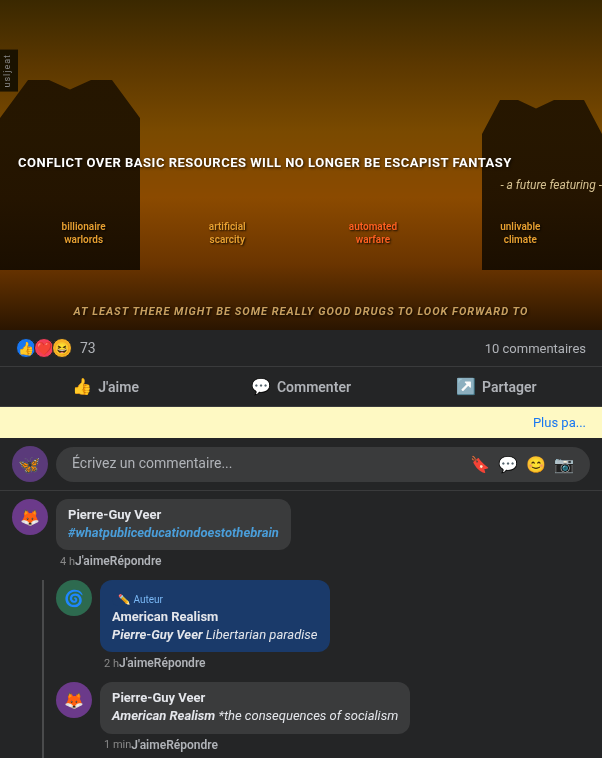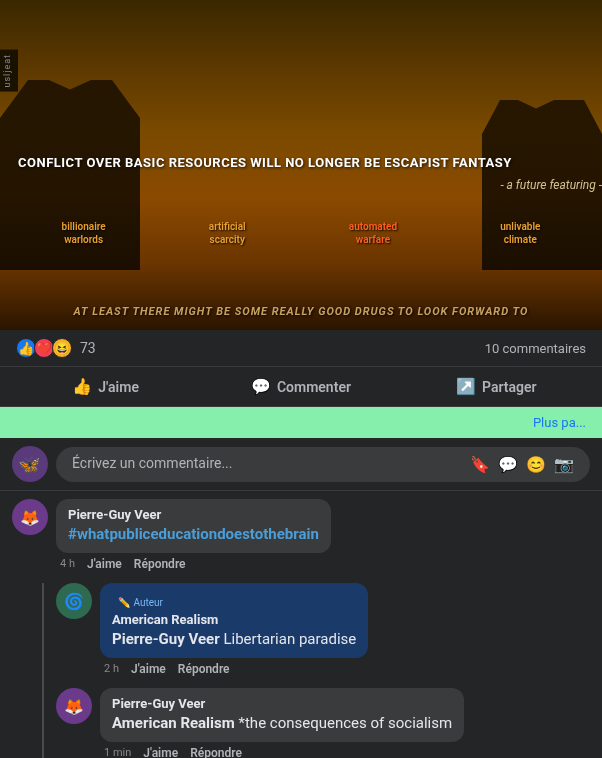--- a/index.html
+++ b/index.html
@@ -212,21 +212,21 @@
     .action-btn .btn-icon {
       font-size: 16px;
     }
     .more-btn {
       color: #1877f2;
       font-size: 13px;
       padding: 8px 16px;
       display: flex;
       align-items: center;
       justify-content: flex-end;
-      background: #86efac;
+      background: #fef9c3;
     }
 
     
     .comment-input-row {
       background: #242526;
       display: flex;
       align-items: center;
       padding: 8px 12px;
       gap: 8px;
       border-bottom: 1px solid #3a3b3c;
@@ -309,33 +309,34 @@
     .comment-bubble.author-bubble {
       background: #1a3a6a;
     }
     .comment-author {
       font-size: 13px;
       font-weight: 700;
       color: #e4e6eb;
       margin-bottom: 2px;
     }
     .comment-text {
-      font-size: 15px;
+      font-size: 13px;
       color: #e4e6eb;
       line-height: 1.4;
+      font-style: italic;
     }
     .comment-hashtag {
       color: #4a9eda;
       font-weight: 700;
     }
     .comment-actions {
       display: flex;
-      gap: 12px;
       margin-top: 4px;
       margin-left: 4px;
+      align-items: center;
     }
     .comment-time {
       font-size: 11px;
       color: #888;
     }
     .comment-action-link {
       font-size: 12px;
       font-weight: 600;
       color: #b0b3b8;
       cursor: pointer;

